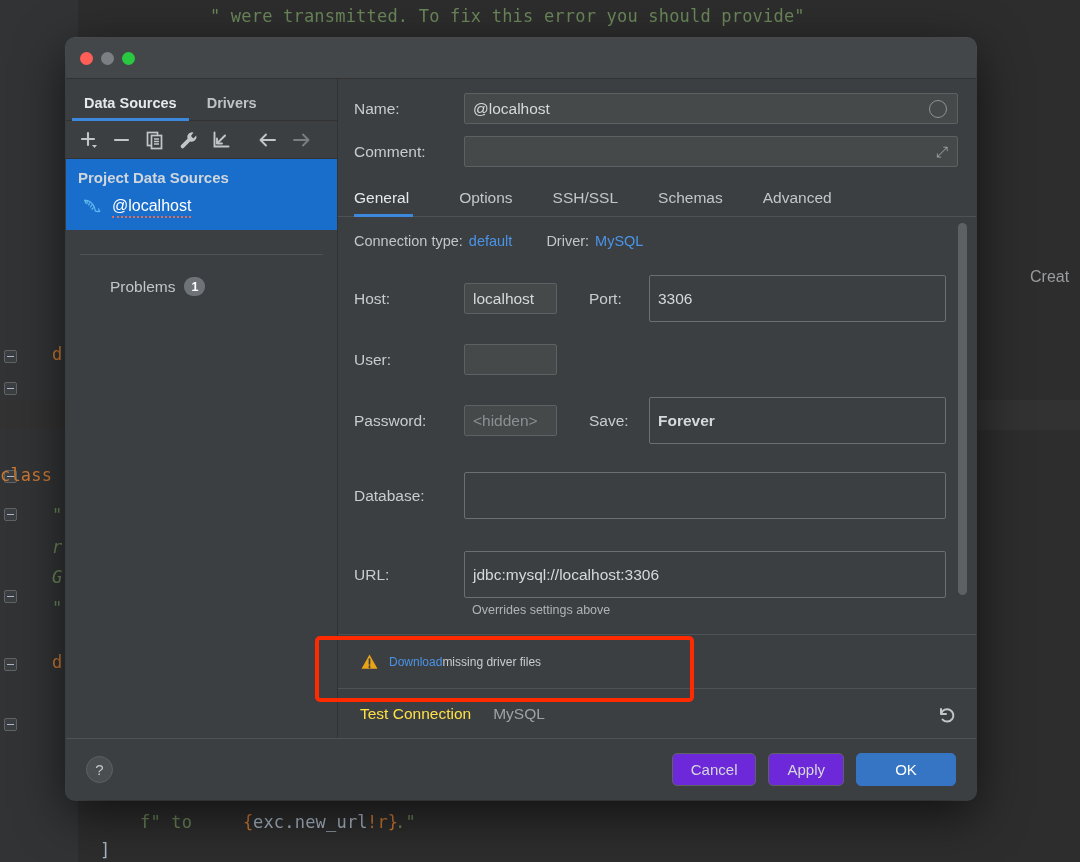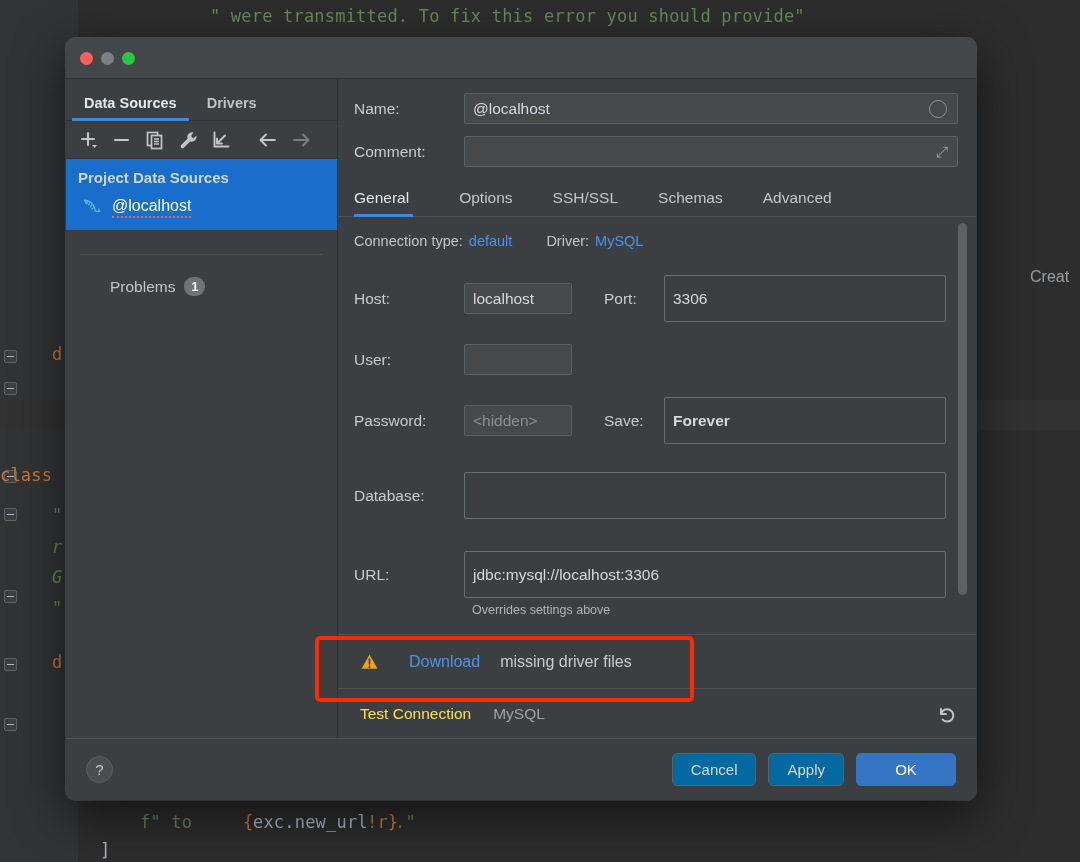--- a/index.html
+++ b/index.html
@@ -225,35 +225,35 @@
     display: flex; align-items: center; padding: 0 8px;
     font-size: 15.5px; color: #d6d9db;
   }
   .inp-line {
     height: 47px; background: transparent;
     border: 1px solid #6a6f72; border-radius: 2px;
     display: flex; align-items: center; padding: 0 8px;
     font-size: 15.5px; color: #d6d9db;
   }
   .ph { color: #8b9094; }
-  .w-host { width: 108px; }
+  .w-host { width: 93px; }
   .w-port { flex: 1; margin-right: 30px; }
   .w-save { flex: 1; margin-right: 30px; font-weight: bold; }
   .w-full { flex: 1; margin-right: 30px; }
   .sub-note {
     font-size: 12.5px; color: #b0b4b7;
     margin: 5px 0 0 118px;
   }
 
   .warn-row {
     height: 54px; flex: 0 0 54px;
     border-top: 1px solid #4e5254;
     display: flex; align-items: center;
     padding-left: 22px;
-    font-size: 16px; color: #c8cccf; gap: 20px;
+    font-size: 12px; color: #c8cccf;
   }
   .warn-tri { margin-right: 10px; display: flex; }
 
   .footer-row {
     height: 50px; flex: 0 0 50px;
     border-top: 1px solid #4e5254;
     display: flex; align-items: center;
     padding: 0 18px 0 22px;
     gap: 22px;
   }
@@ -272,21 +272,21 @@
   .help-btn {
     width: 27px; height: 27px; border-radius: 50%;
     background: #4a4e50; border: 1px solid #5c6164;
     display: flex; align-items: center; justify-content: center;
     color: #c2c6c9; font-size: 15px; cursor: default;
   }
   .btns { margin-left: auto; display: flex; gap: 12px; }
   .btn {
     height: 33px; min-width: 72px; padding: 0 18px;
     border-radius: 5px; border: 1px solid #5c6164;
-    background: #0369a1; color: #d6d9db;
+    background: #6d28d9; color: #d6d9db;
     font-size: 15px; cursor: default;
     display: flex; align-items: center; justify-content: center;
     font-family: "Liberation Sans", sans-serif;
   }
   .btn.primary { background: #3575c4; border-color: #3575c4; color: #fff; min-width: 100px; }
 
   
   #annot {
     position: absolute;
     left: 315px; top: 636px;

